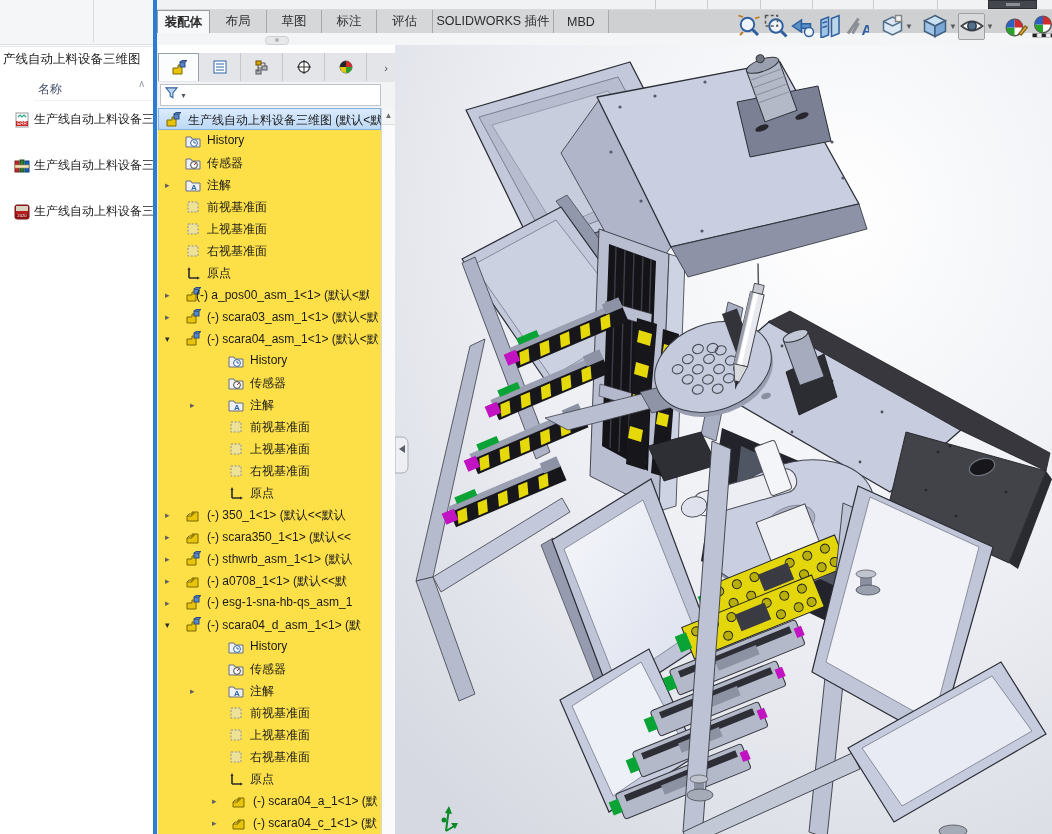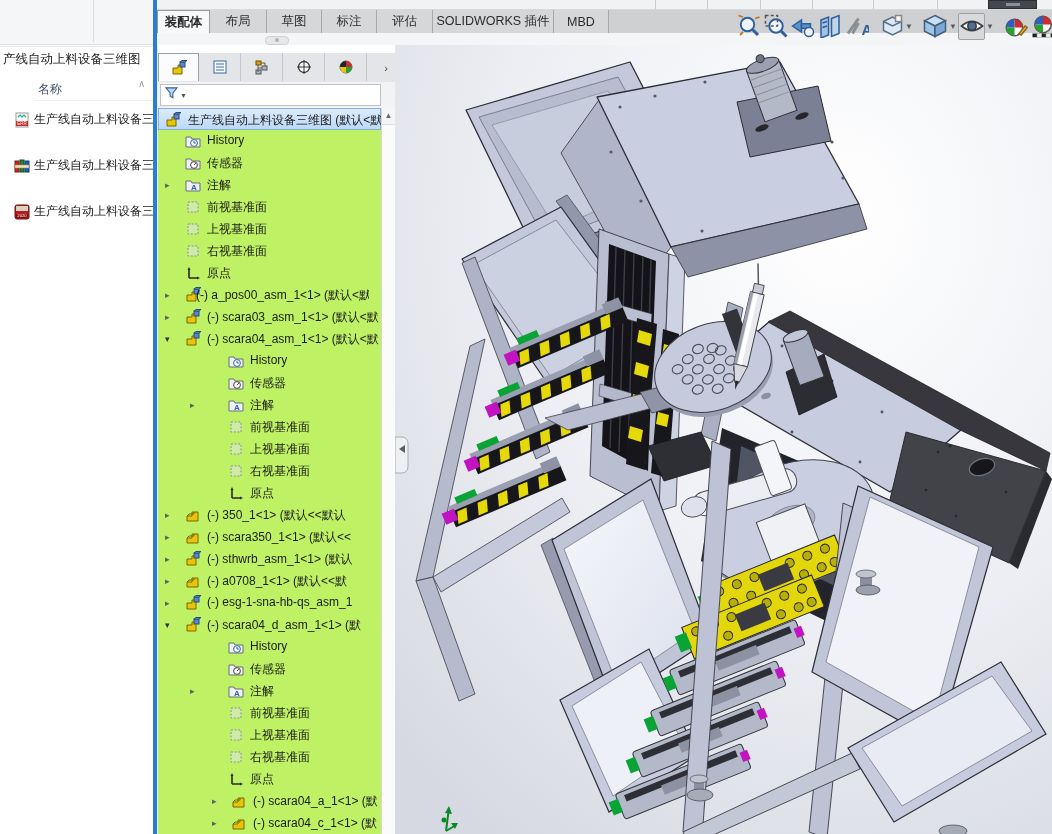--- a/index.html
+++ b/index.html
@@ -40,21 +40,21 @@
   .caret{width:10px;height:27px;display:flex;align-items:center;justify-content:center;color:#5a5c60;font-size:8px;cursor:default;}
   .hudgap{width:7px;}
   
   .panel{left:1px;top:45px;width:237px;height:789px;background:#fff;}
   .ptabs{left:0;top:8px;width:237px;height:29px;background:#e4e5e8;border-bottom:1px solid #bfc1c5;display:flex;}
   .ptab{width:41px;height:28px;display:flex;align-items:center;justify-content:center;border-right:1px solid #c6c8cc;cursor:default;}
   .ptab.active{background:#fbfcfd;border:1px solid #9aa0a8;border-bottom:none;box-sizing:border-box;}
   .ptab-more{margin-left:auto;width:18px;display:flex;align-items:center;justify-content:center;color:#4a4c50;font-size:11px;cursor:default;}
   .filterrow{left:0;top:37px;width:237px;height:26px;background:#f2f3f5;}
   .filterbox{left:2px;top:2px;width:219px;height:20px;background:#fff;border:1px solid #c0c2c8;display:flex;align-items:center;}
-  .tree{left:0;top:63px;width:237px;height:726px;background:#bef264;overflow:hidden;}
+  .tree{left:0;top:63px;width:237px;height:726px;background:#fde047;overflow:hidden;}
   .trow{position:absolute;left:0;width:222px;height:22px;display:flex;align-items:center;white-space:nowrap;cursor:default;}
   .trow .lbl{font-size:12px;overflow:hidden;}
   .trow.sel{background:linear-gradient(#dcebfb,#bcd9f6);border:1px solid #84b2e0;box-sizing:border-box;width:223px;}
   .arrow{position:absolute;width:10px;height:10px;font-size:9px;line-height:10px;color:#5e5e62;}
   .ticon{position:absolute;width:16px;height:16px;top:3px;}
   .lblp{position:absolute;top:3px;}
   .scrollcol{left:223px;top:63px;width:14px;height:726px;background:#fbfbfc;border-left:1px solid #d5d6d9;}
   .scrollup{left:0;top:0;width:13px;height:16px;background:#f4f5f6;border-bottom:1px solid #dcdde0;
             color:#6a6c70;font-size:8px;text-align:center;line-height:15px;}
   

